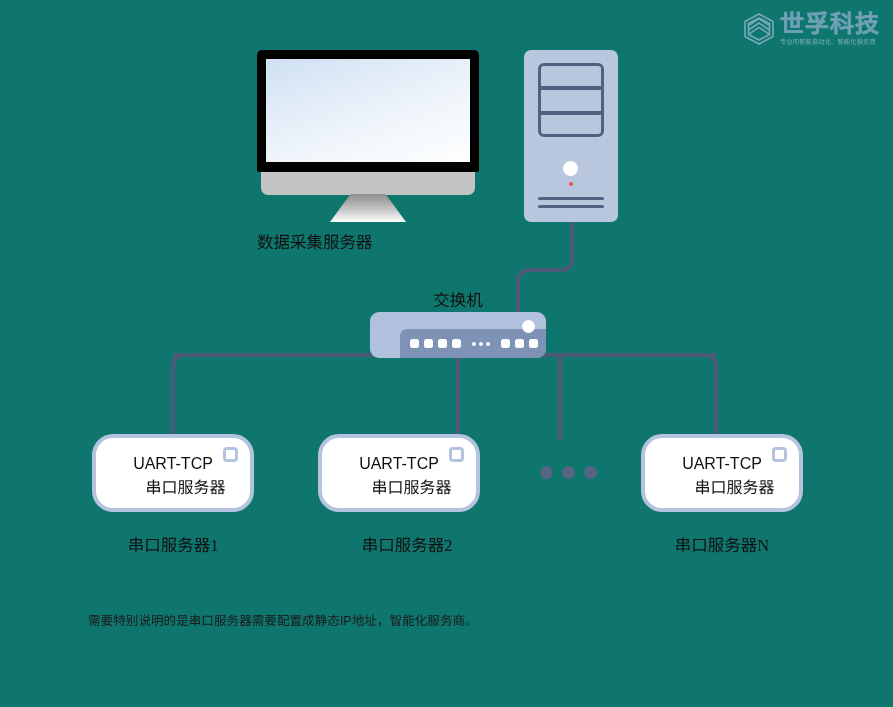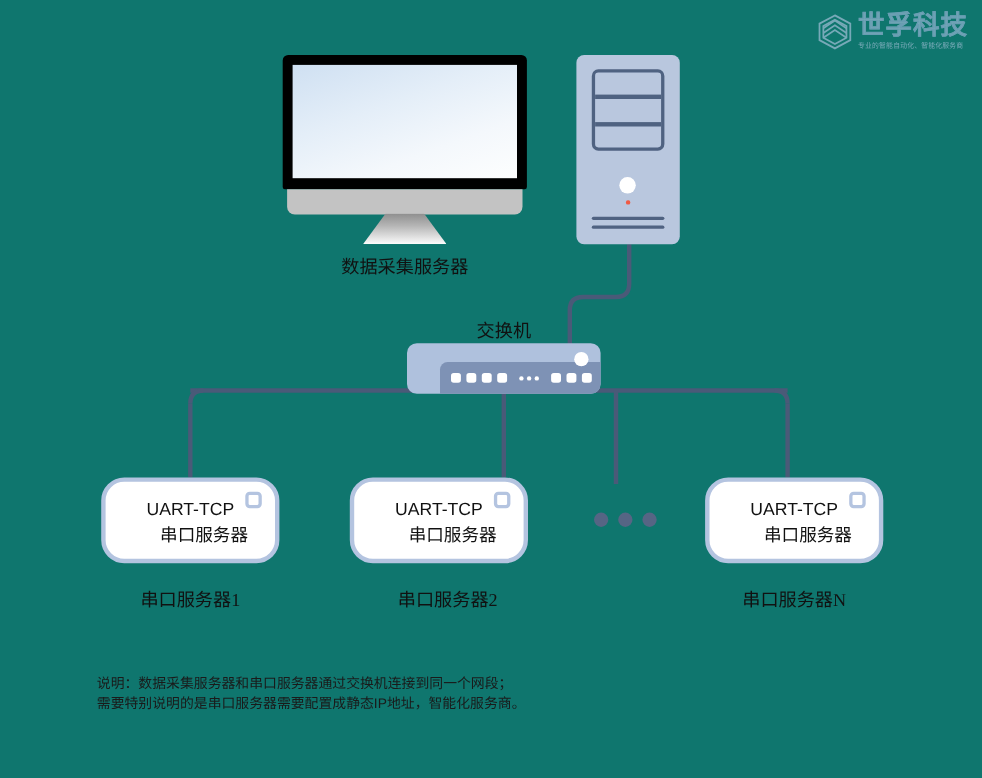--- a/index.html
+++ b/index.html
@@ -91,21 +91,21 @@
   }
   #monitor-stand .neck-shape {
     position: absolute;
     left: 0; top: 0;
     width: 76px; height: 28px;
     background: linear-gradient(to bottom, #8e8e8e 0%, #b5b5b5 40%, #e2e2e2 78%, #fdfdfd 100%);
     clip-path: polygon(27% 0%, 73% 0%, 100% 100%, 0% 100%);
   }
   #monitor-label {
     left: 257px; top: 229px; width: 222px;
-    text-align: center;
+    text-align: left;
     font-size: 16.5px;
     color: #111111;
     white-space: nowrap;
   }
 
   
   #tower { left: 524px; top: 50px; width: 94px; height: 172px; }
   #tower .case {
     position: absolute;
     left: 0; top: 0;
@@ -394,17 +394,16 @@
   </div>
   <div id="lab3" class="abs devlabel">串口服务器N</div>
 
   <div id="ellipsis" class="abs">
     <div class="dot"></div>
     <div class="dot"></div>
     <div class="dot"></div>
   </div>
 
   <div id="note" class="abs">
-    <span class="nline">说明：数据采集服务器和串口服务器通过交换机连接到同一个网段；</span>
     <span class="nline">需要特别说明的是串口服务器需要配置成静态IP地址，智能化服务商。</span>
   </div>
 
 </div>
 
 </body></html>

